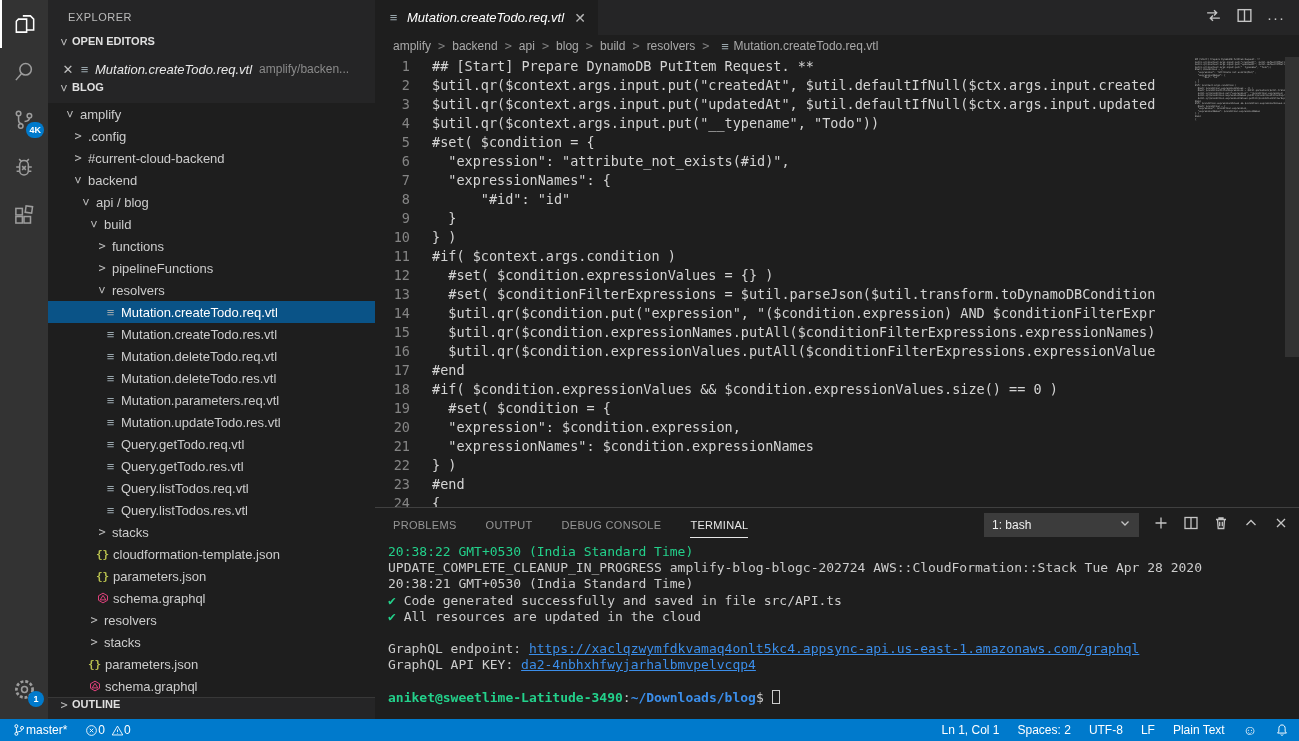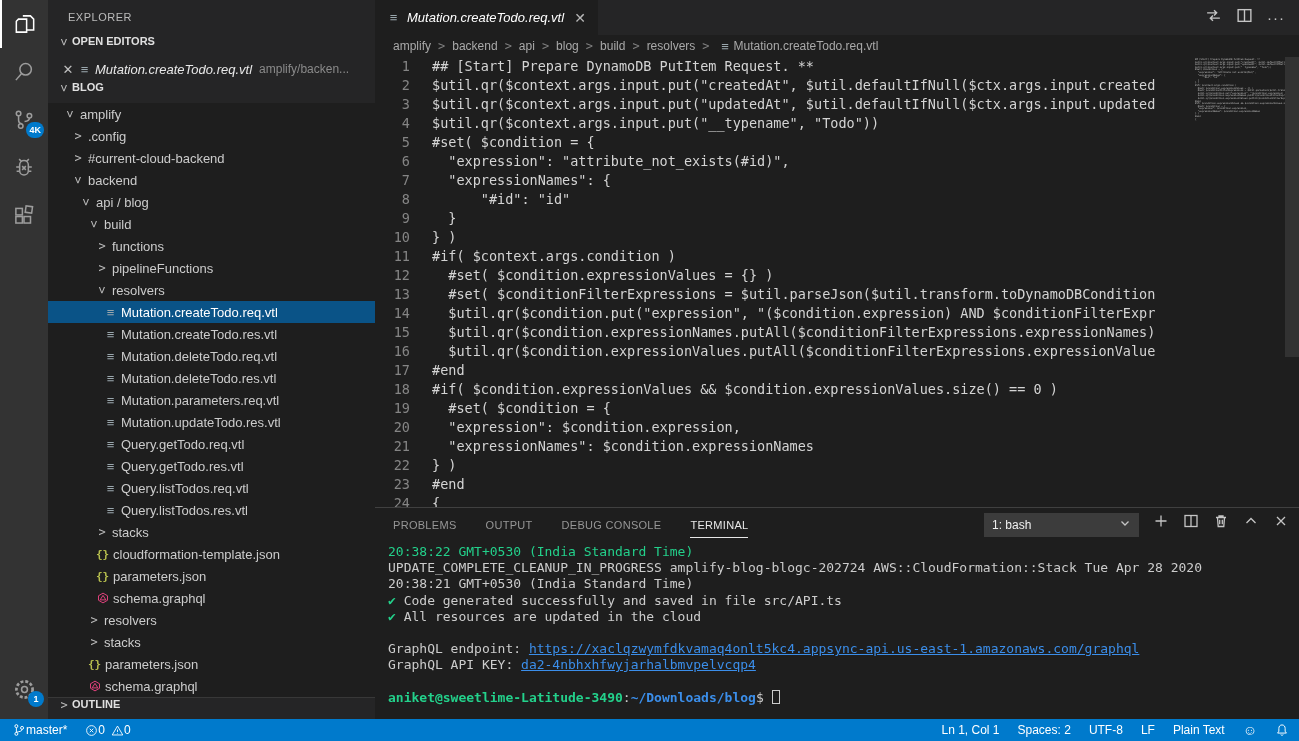--- a/index.html
+++ b/index.html
@@ -66,21 +66,21 @@
                  white-space:pre; overflow:hidden; padding-top:2px; }
   .scrollbar { position:absolute; right:0; top:0; width:14px; bottom:0; }
   .scrollbar .thumb { width:14px; height:300px; background:rgba(121,121,121,0.22); cursor:pointer; }
 
   
   .panel { flex:1; display:flex; flex-direction:column; border-top:1px solid rgba(128,128,128,0.35); min-height:0; }
   .panel-header { height:33px; display:flex; align-items:center; flex:none; padding:0 10px 0 18px; }
   .panel-tabs { display:flex; gap:29px; }
   .panel-tab { font-size:11px; color:#969696; letter-spacing:0.3px; padding:7px 0 6px; cursor:pointer; }
   .panel-tab.active { color:#e7e7e7; border-bottom:1px solid #e7e7e7; }
-  .panel-actions { margin-left:auto; display:flex; gap:14px; }
+  .panel-actions { margin-left:auto; display:flex; align-items:center; gap:14px; }
   .shell-select { width:155px; height:24px; background:#3c3c3c; color:#f0f0f0; font-size:12px; display:flex;
                   align-items:center; padding:0 8px; cursor:pointer; }
   .shell-select .dd { margin-left:auto; }
   .terminal { flex:1; overflow:hidden; padding:3px 0 0 13px; font-family:"DejaVu Sans Mono",monospace; font-size:13px; }
   .t-line { height:16.2px; line-height:16.2px; white-space:pre; }
   .t-fg { color:#cccccc; }
   .t-green { color:var(--terminal_green,#23d18b); }
   .t-link { color:var(--terminal_link,#3b8eea); text-decoration:underline; cursor:pointer; }
   .t-promptUser { color:var(--terminal_green,#23d18b); font-weight:bold; }
   .t-promptPath { color:var(--terminal_link,#3b8eea); font-weight:bold; }

